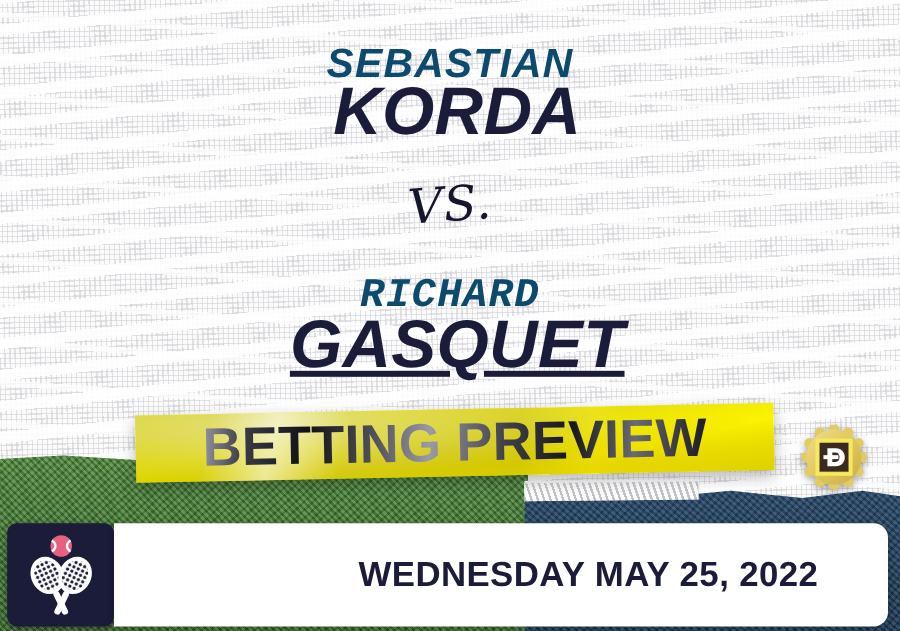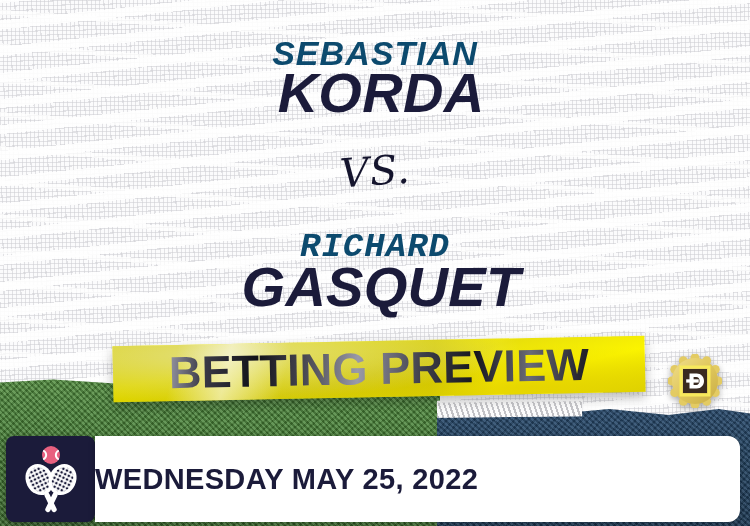--- a/index.html
+++ b/index.html
@@ -81,21 +81,21 @@
 
   .vs-text {
     position:absolute; left:0; right:0; top:148px;
     font-family:"DejaVu Serif", serif;
     font-size:40px; font-style:italic; font-weight:400;
     color:#15152e; letter-spacing:.02em;
     transform:rotate(-4deg);
   }
 
   #p2-first { position:absolute; left:0; right:0; top:230px;font-family:Liberation Mono, monospace; }
-  #p2-last  { position:absolute; left:12px; right:0; top:258px; }
+  #p2-last  { position:absolute; left:12px; right:0; top:258px;text-decoration:underline; }
 
   
   .banner {
     position:absolute; left:113px; top:341px;
     width:532px; height:56px;
     transform:rotate(-1.15deg);
     background:
       radial-gradient(120% 180% at 22% 18%, rgba(255,255,190,.95) 0%, rgba(255,255,0,0) 46%),
       radial-gradient(90% 140% at 78% 88%, rgba(225,205,0,.75) 0%, rgba(255,255,0,0) 52%),
       linear-gradient(168deg,#f3ec12 0%,#fdf500 26%,#e9e00a 52%,#fbf400 74%,#ddd400 100%);
@@ -138,21 +138,21 @@
     box-shadow:0 2px 6px rgba(0,0,0,.35);
   }
   .sport-icon svg { display:block; margin:7px auto 0; }
 
   
   .date-bar {
     position:absolute; left:95px; top:436px;
     width:645px; height:86px;
     background:#ffffff;
     border-radius:0 12px 12px 0;
-    display:flex; align-items:center; justify-content:flex-start;
+    display:flex; align-items:center; justify-content:flex-end;
     box-shadow:0 2px 6px rgba(0,0,0,.22);
   }
   .date-text {
     font-size:29px; font-weight:700; letter-spacing:.012em;
     color:#1b1b3a; padding-right:58px;
   }
 </style>
 </head>
 <body>
 

